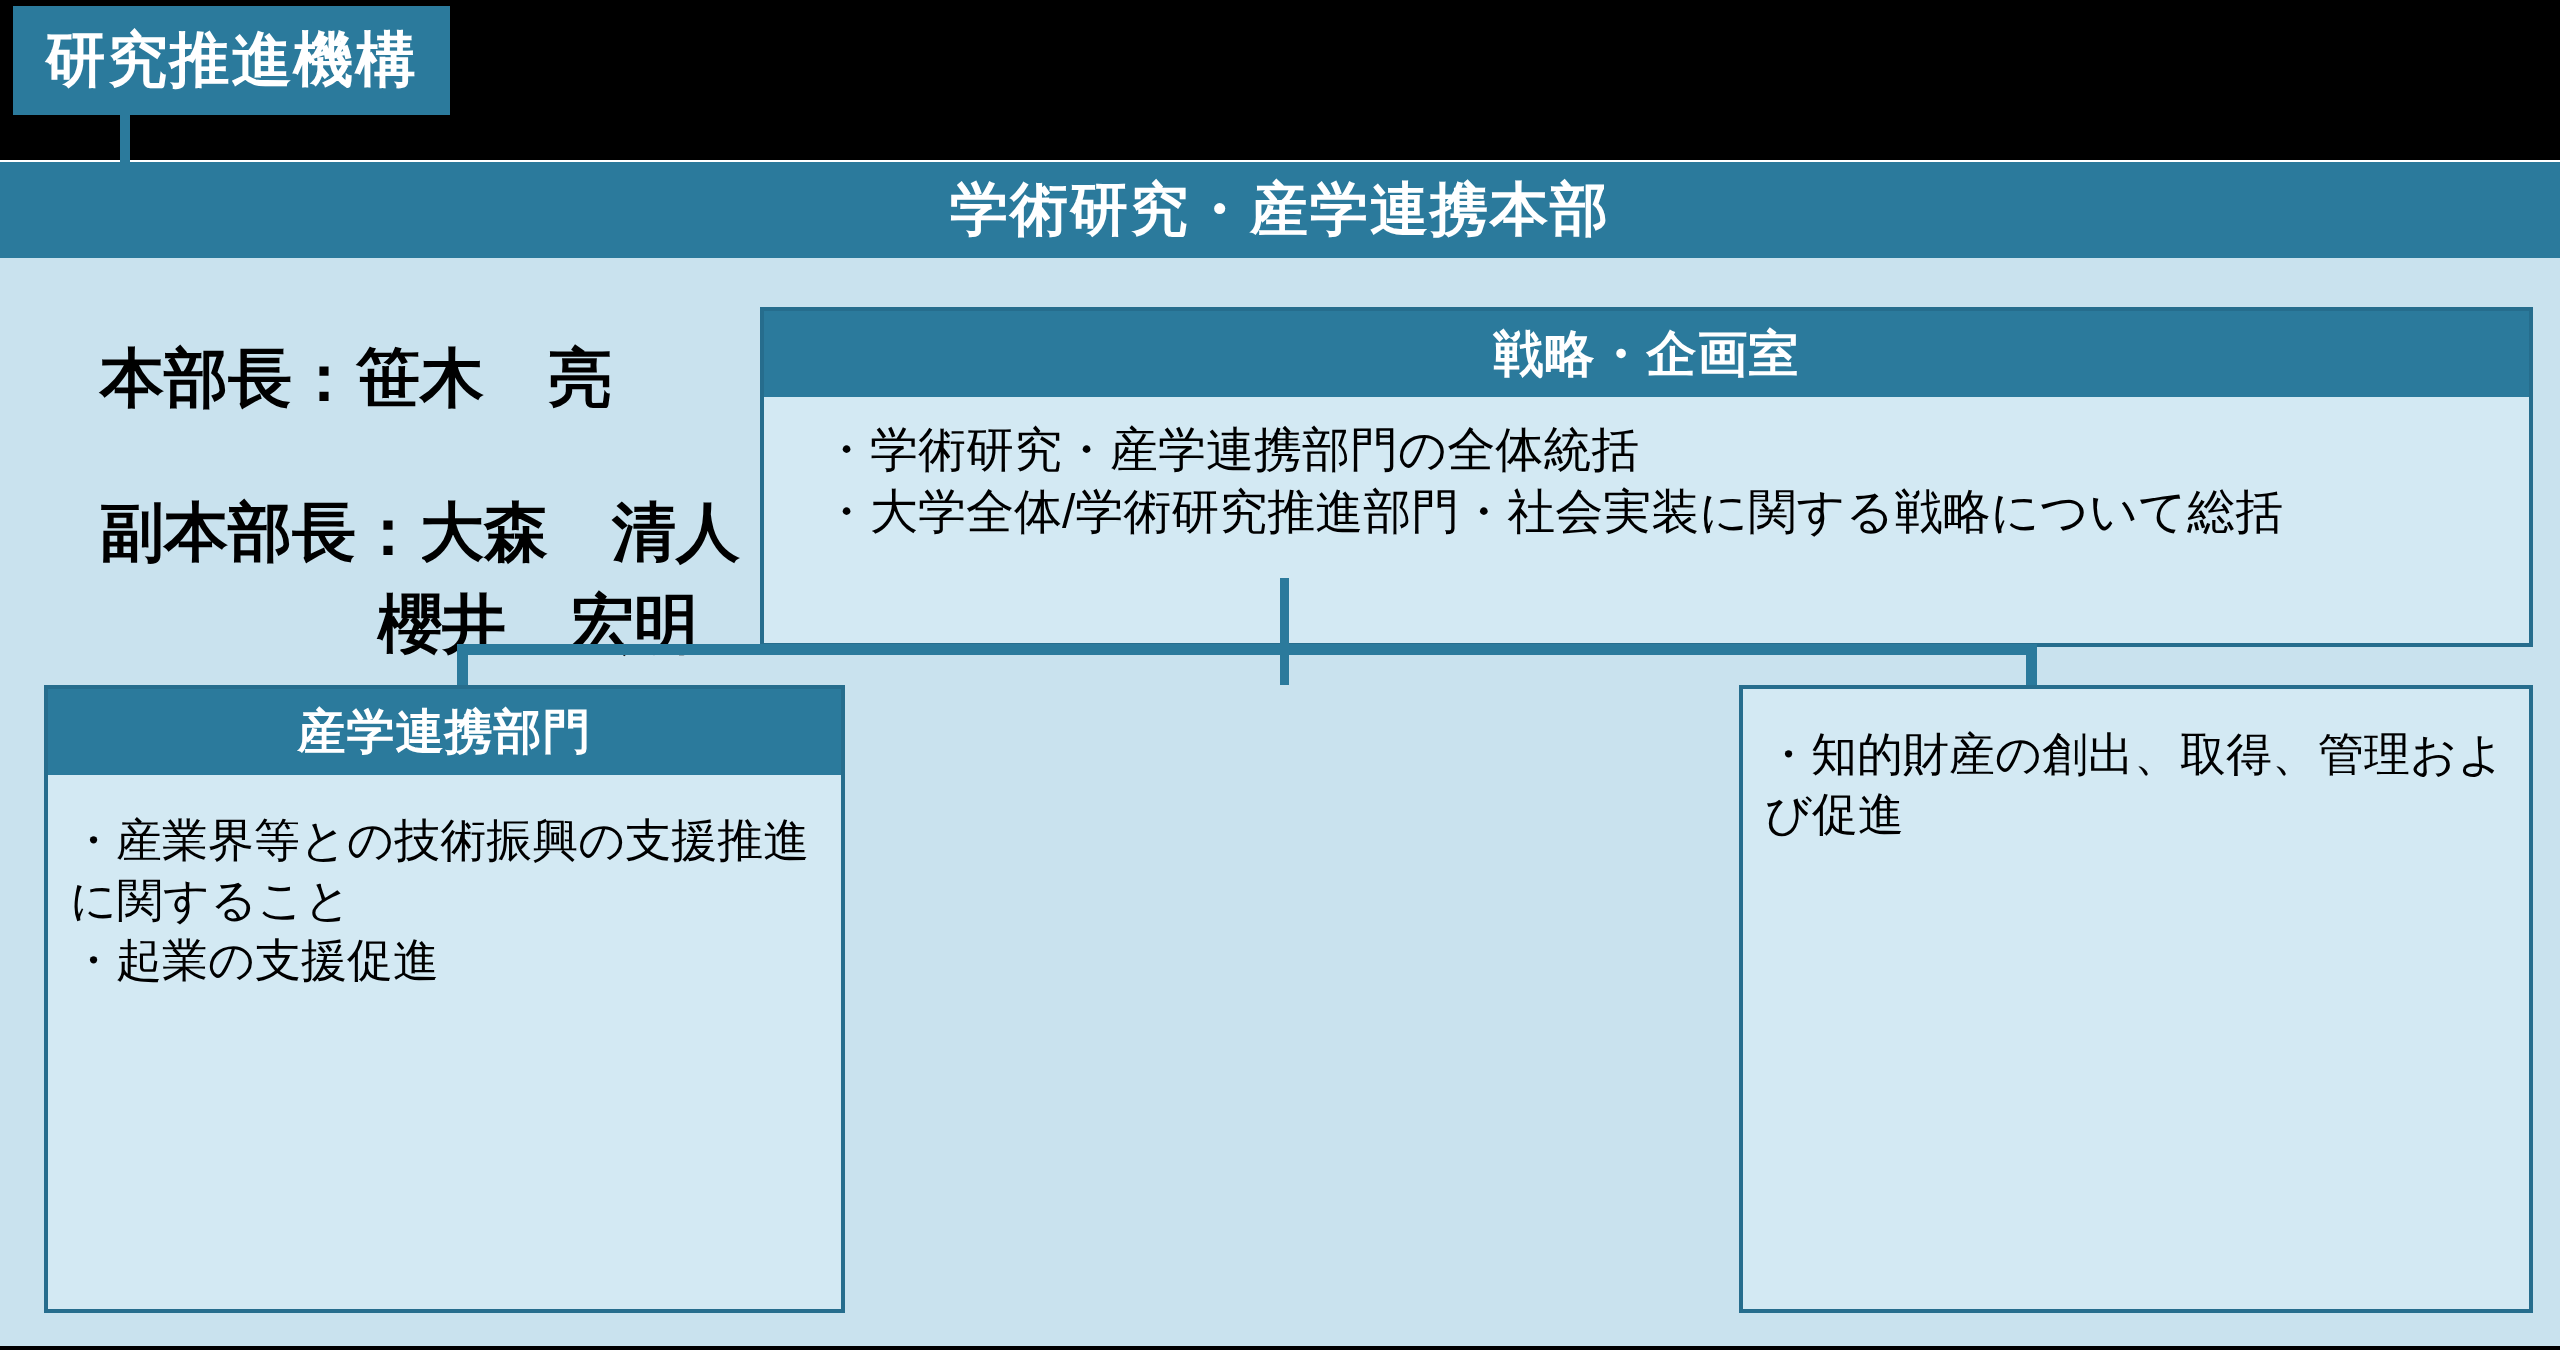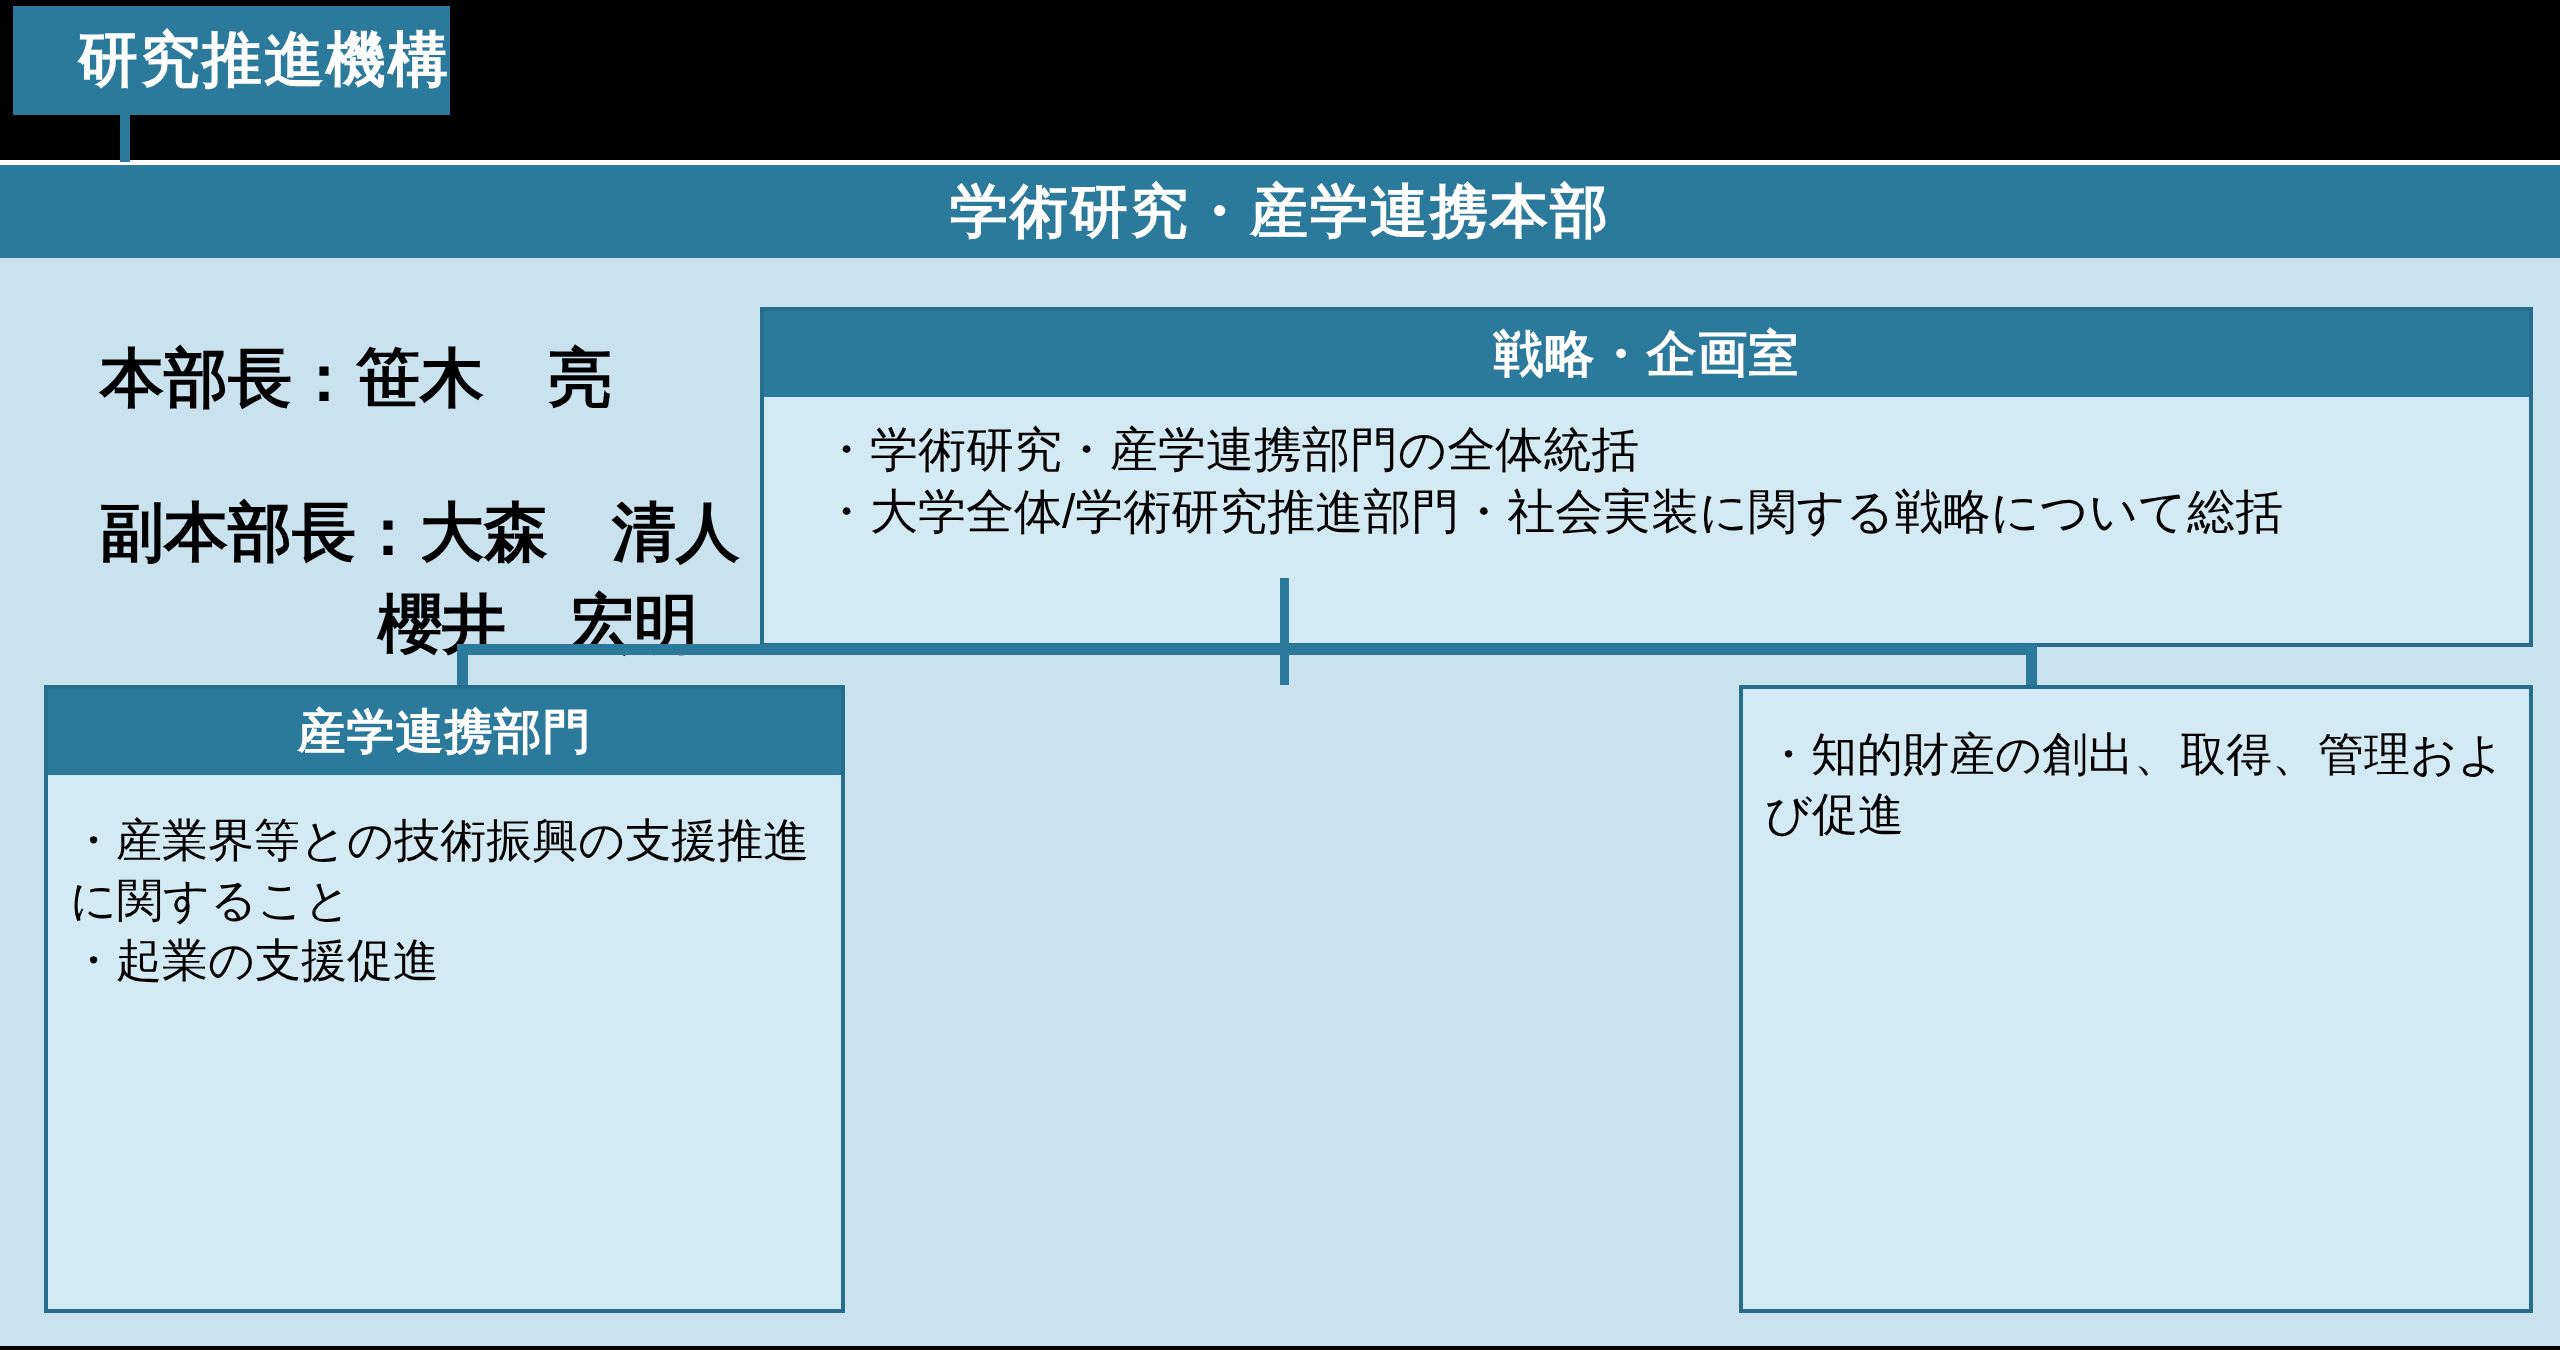--- a/index.html
+++ b/index.html
@@ -17,32 +17,32 @@
     width:2560px;height:1350px;
     font-family:"Liberation Sans","DejaVu Sans",sans-serif;
     overflow:hidden;
   }
   .canvas{position:relative;width:2560px;height:1350px;background:var(--background-black);}
 
   
   .root-box{
     position:absolute;left:13px;top:6px;width:437px;height:109px;
     background:var(--teal);color:var(--heading-text-white);
-    display:flex;align-items:center;justify-content:flex-end;
+    display:flex;align-items:center;justify-content:center;
     font-size:60px;font-weight:bold;letter-spacing:2px;
   }
   .root-stub{
     position:absolute;left:120px;top:115px;width:10px;height:47px;
     background:var(--teal);z-index:3;
   }
 
   
   .banner{
     position:absolute;left:0;top:160px;width:2560px;height:98px;
-    background:var(--teal);border-top:5px solid #ffffff;
+    background:var(--teal);border-top:2px solid #ffffff;
     color:var(--heading-text-white);
     display:flex;align-items:center;justify-content:center;
     font-size:58px;font-weight:bold;letter-spacing:2px;z-index:2;
   }
 
   
   .light-area{
     position:absolute;left:0;top:258px;width:2560px;height:1088px;
     background:var(--page-light-blue);
   }

